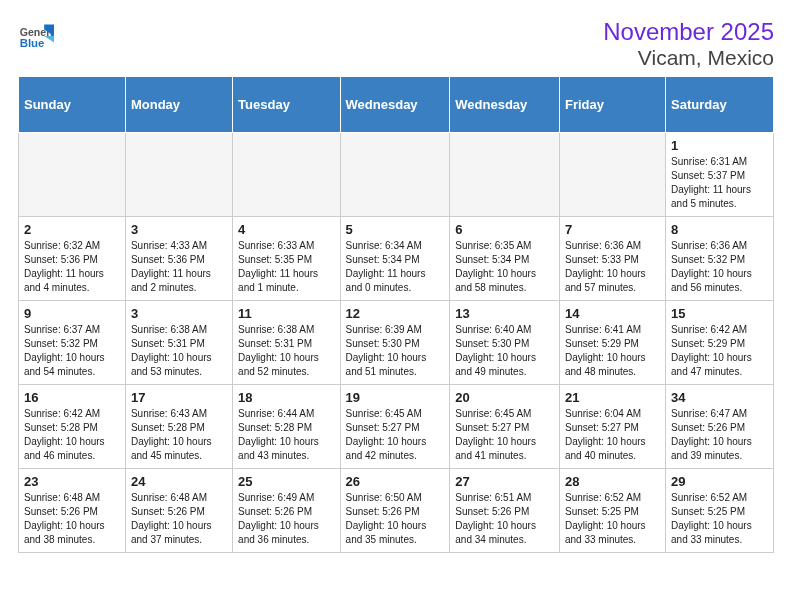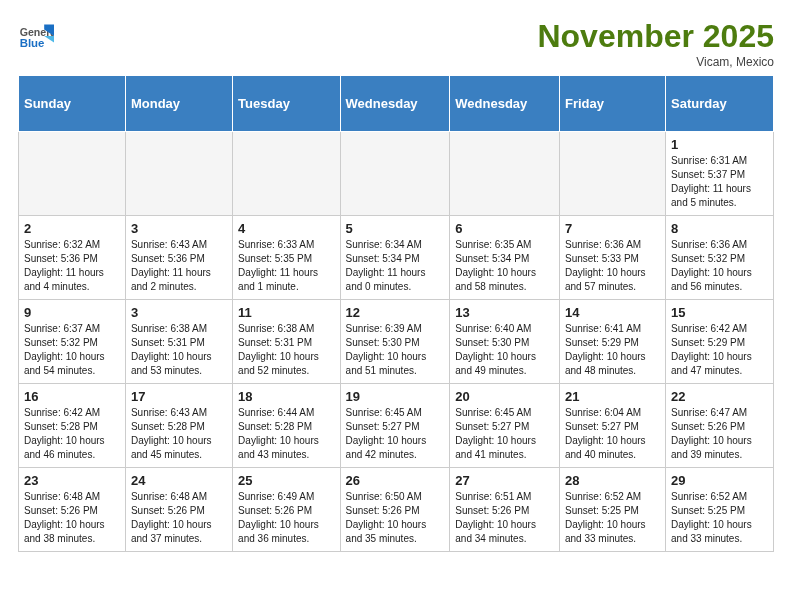--- a/index.html
+++ b/index.html
@@ -1,22 +1,22 @@
 <!DOCTYPE html>
 <html><head>
   <meta charset="utf-8">
   <style>
     * { box-sizing: border-box; margin: 0; padding: 0; }
     body { font-family: Arial, sans-serif; background: #fff; width: 792px; min-height: 612px; }
     .page { width: 792px; padding: 18px 18px 18px 18px; background: #fff; }
     .header { display: flex; justify-content: space-between; align-items: flex-start; margin-bottom: 6px; }
     .logo-icon { width: 36px; height: 36px; }
     .title-block { text-align: right; }
-    .title-block h1 { font-size: 32px; font-weight: bold; color: #4d7c0f; }
-    .title-block h2 { font-size: 12px; color: #444; font-weight: normal; }
+    .title-block h1 { font-size: 24px; font-weight: normal; color: #6d28d9; }
+    .title-block h2 { font-size: 21px; color: #444; font-weight: normal; }
     table { width: 100%; border-collapse: collapse; }
     thead tr th {
       background: #3a7fc1;
       color: #fff;
       font-size: 13px;
       font-weight: bold;
       padding: 20px 5px;
       border: 1px solid #fff;
       text-align: left;
     }
@@ -83,21 +83,21 @@
         </tr>
         <tr>
           <td>
             <div class="day-num">2</div>
             <div class="day-info">Sunrise: 6:32 AM
 Sunset: 5:36 PM
 Daylight: 11 hours and 4 minutes.</div>
           </td>
           <td>
             <div class="day-num">3</div>
-            <div class="day-info">Sunrise: 6:43 AM
+            <div class="day-info">Sunrise: 4:33 AM
 Sunset: 5:36 PM
 Daylight: 11 hours and 2 minutes.</div>
           </td>
           <td>
             <div class="day-num">4</div>
             <div class="day-info">Sunrise: 6:33 AM
 Sunset: 5:35 PM
 Daylight: 11 hours and 1 minute.</div>
           </td>
           <td>
@@ -200,21 +200,21 @@
 Sunset: 5:27 PM
 Daylight: 10 hours and 41 minutes.</div>
           </td>
           <td>
             <div class="day-num">21</div>
             <div class="day-info">Sunrise: 6:04 AM
 Sunset: 5:27 PM
 Daylight: 10 hours and 40 minutes.</div>
           </td>
           <td>
-            <div class="day-num">22</div>
+            <div class="day-num">34</div>
             <div class="day-info">Sunrise: 6:47 AM
 Sunset: 5:26 PM
 Daylight: 10 hours and 39 minutes.</div>
           </td>
         </tr>
         <tr>
           <td>
             <div class="day-num">23</div>
             <div class="day-info">Sunrise: 6:48 AM
 Sunset: 5:26 PM

